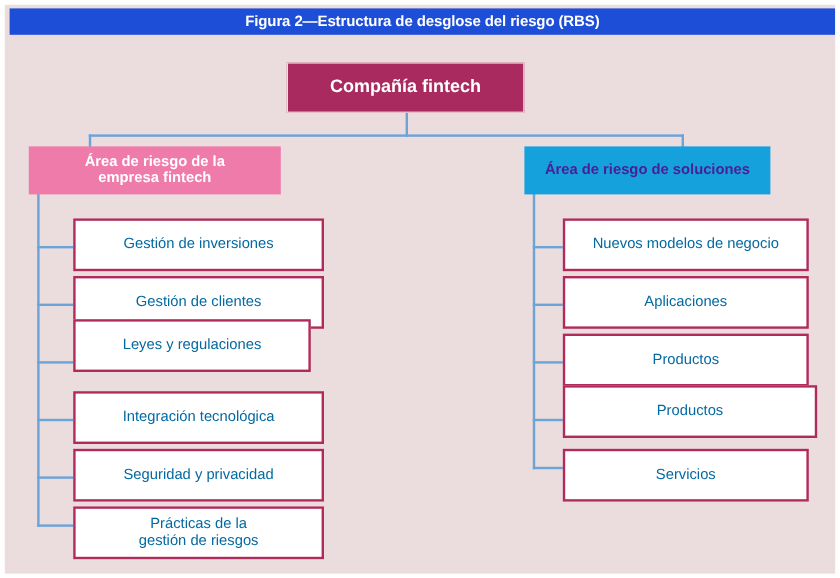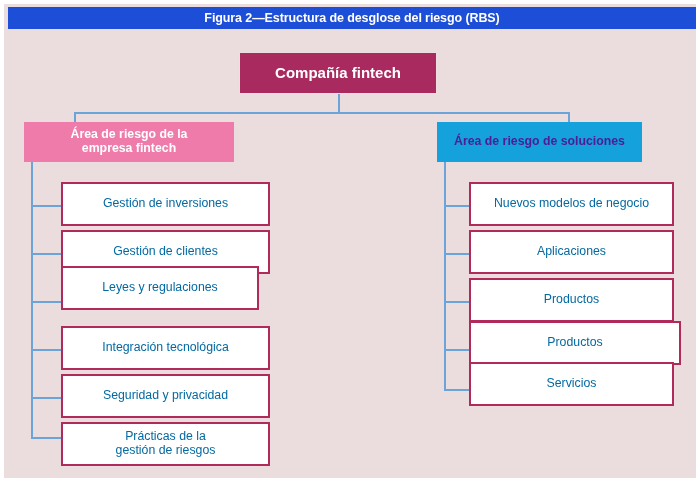--- a/index.html
+++ b/index.html
@@ -169,18 +169,18 @@
     </div>
     <div class="node node-leaf" style="left:465px; top:200px; width:205px; height:44px;">
       <span>Aplicaciones</span>
     </div>
     <div class="node node-leaf" style="left:465px; top:248px; width:205px; height:44px;">
       <span>Productos</span>
     </div>
     <div class="node node-leaf" style="left:465px; top:291px; width:212px; height:44px;">
       <span>Productos</span>
     </div>
-    <div class="node node-leaf" style="left:465px; top:332px; width:205px; height:44px;text-align:right;">
+    <div class="node node-leaf" style="left:465px; top:344px; width:205px; height:44px;text-align:right;">
       <span>Servicios</span>
     </div>
 
   </div>
 </div>
 
 </body></html>

